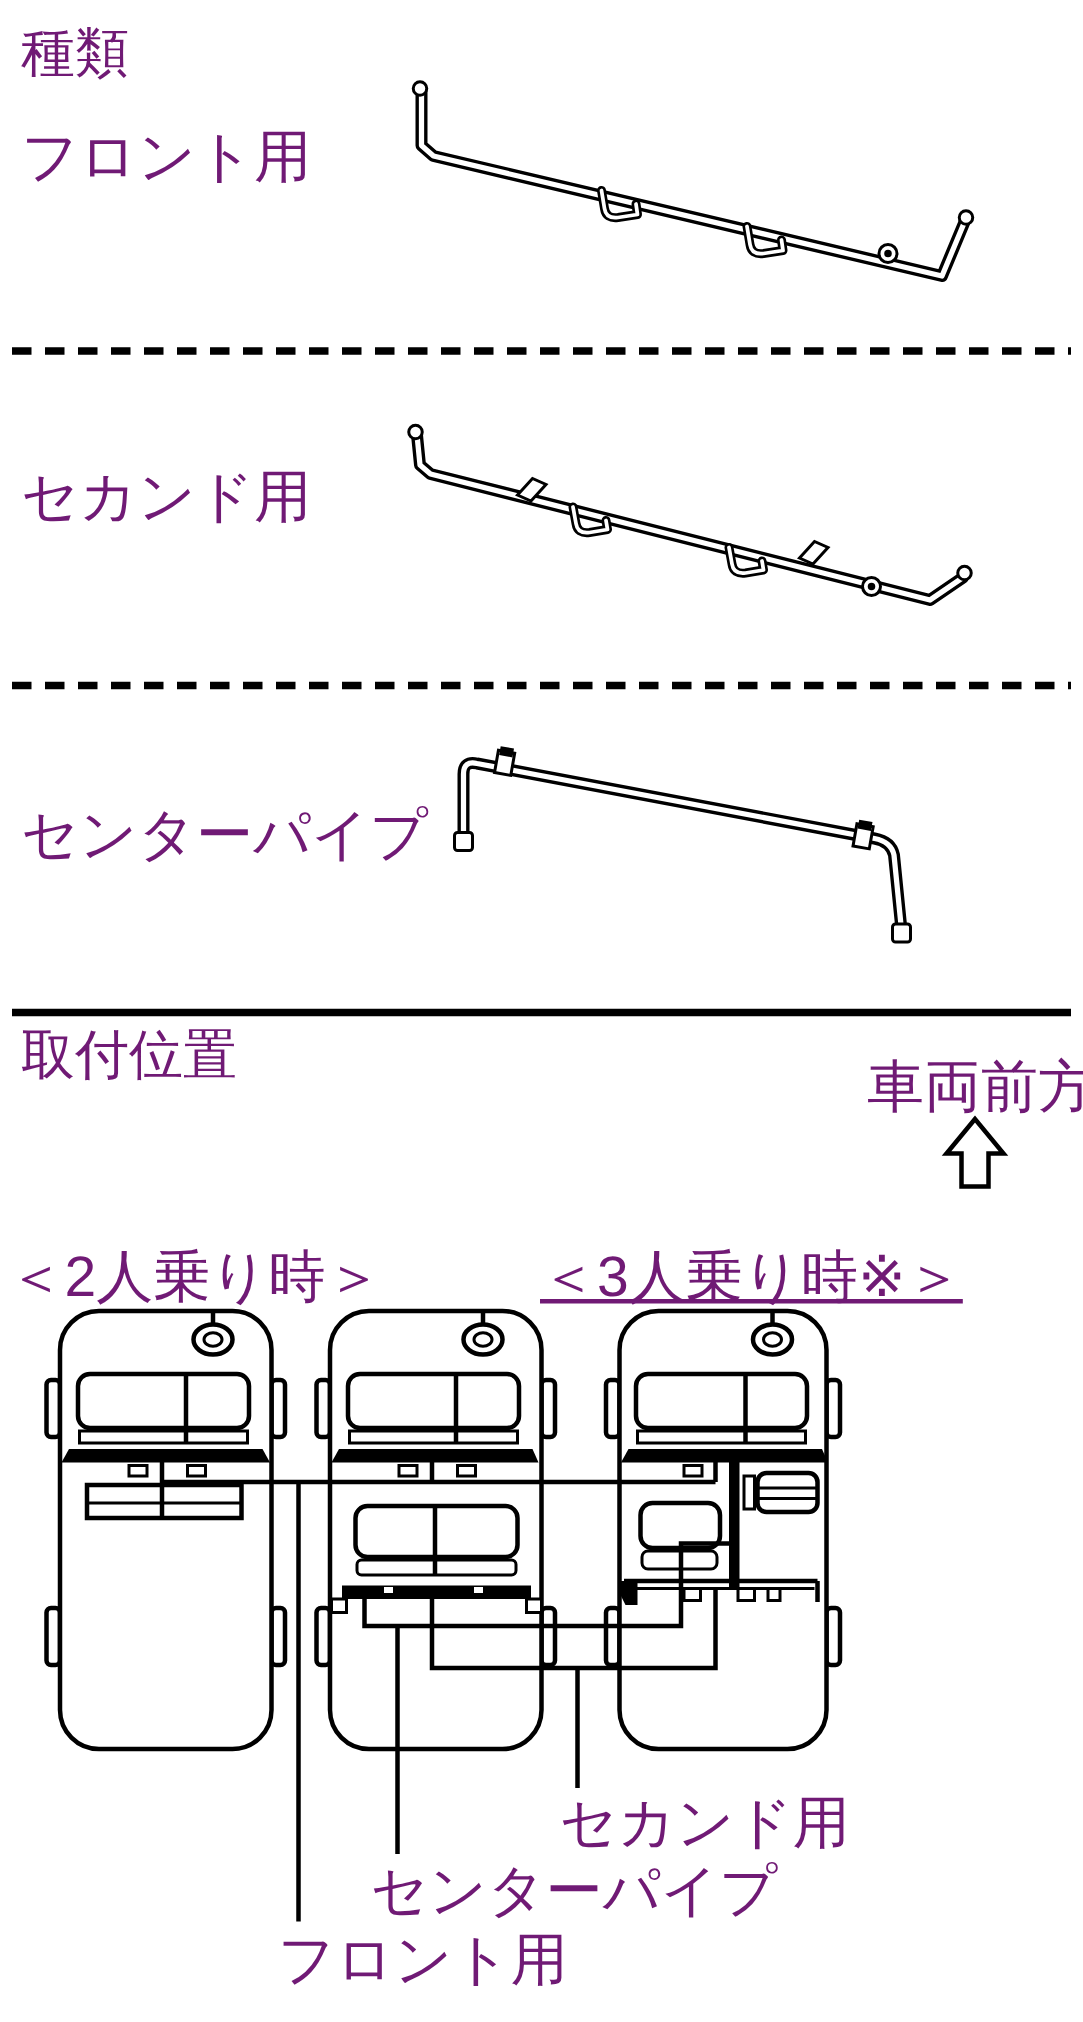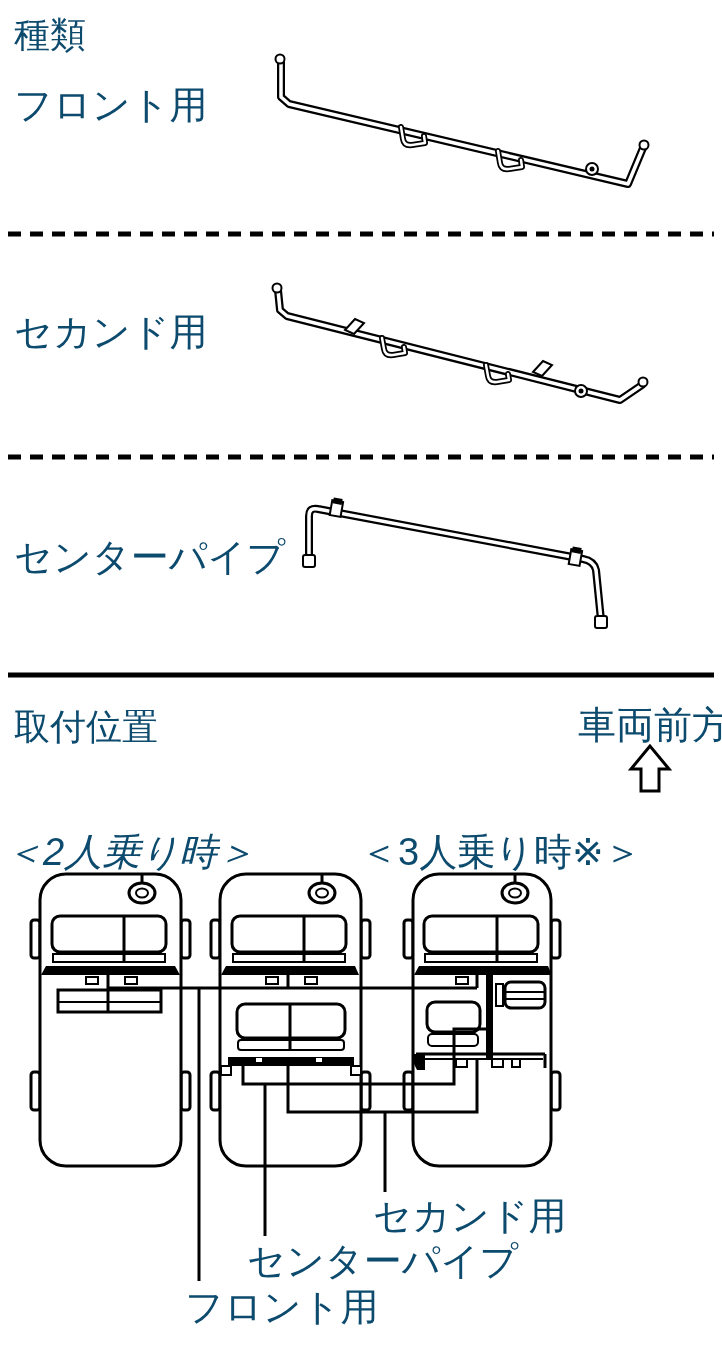--- a/index.html
+++ b/index.html
@@ -8,21 +8,21 @@
     width:722px;height:1348px;
     background:#ffffff;
     font-family:"Liberation Sans","DejaVu Sans",sans-serif;
     color:#000;
     overflow:hidden;
   }
   .txt{
     position:absolute;
     line-height:1.05;
     white-space:nowrap;
-    color:#0c4a6e;
+    color:#701a75;
     font-weight:500;
   }
   .fs36{font-size:36px;}
   .fs34{font-size:38px;}
   svg{position:absolute;left:0;top:0;}
   .ln3{fill:none;stroke:#000;stroke-width:3;}
   .ln2{fill:none;stroke:#000;stroke-width:2;}
   .fillw{fill:#fff;}
   .tube-b{fill:none;stroke:#000;stroke-width:8;stroke-linejoin:round;stroke-linecap:round;}
   .tube-w{fill:none;stroke:#fff;stroke-width:3.5;stroke-linejoin:round;stroke-linecap:round;}
@@ -171,23 +171,23 @@
       <path class="leader" d="M243,1066 V1084 H454 V1029 H486 M265,1084 V1236"></path>
       <path class="leader" d="M288,1066 V1112 H477 V1060 M385,1112 V1192"></path>
     </g>
   </svg>
 
   <div class="txt fs36" style="left:14px;top:16px;">種類</div>
   <div class="txt fs34" style="left:14px;top:86px;">フロント用</div>
   <div class="txt fs34" style="left:14px;top:313px;">セカンド用</div>
   <div class="txt fs34" style="left:14px;top:538px;">センターパイプ</div>
 
-  <div class="txt fs36" style="left:14px;top:708px;">取付位置</div>
+  <div class="txt fs36" style="left:14px;top:684px;">取付位置</div>
   <div class="txt fs34" style="left:578px;top:706px;">車両前方</div>
 
-  <div class="txt fs34" style="left:5px;top:833px;font-style:italic;">＜2人乗り時＞</div>
-  <div class="txt fs34" style="left:360px;top:833px;">＜3人乗り時※＞</div>
+  <div class="txt fs34" style="left:5px;top:833px;">＜2人乗り時＞</div>
+  <div class="txt fs34" style="left:360px;top:833px;text-decoration:underline;">＜3人乗り時※＞</div>
 
   <div class="txt fs34" style="left:373px;top:1197px;">セカンド用</div>
   <div class="txt fs34" style="left:247px;top:1242px;">センターパイプ</div>
   <div class="txt fs34" style="left:185px;top:1288px;">フロント用</div>
 
 </div>
 
 </body></html>

